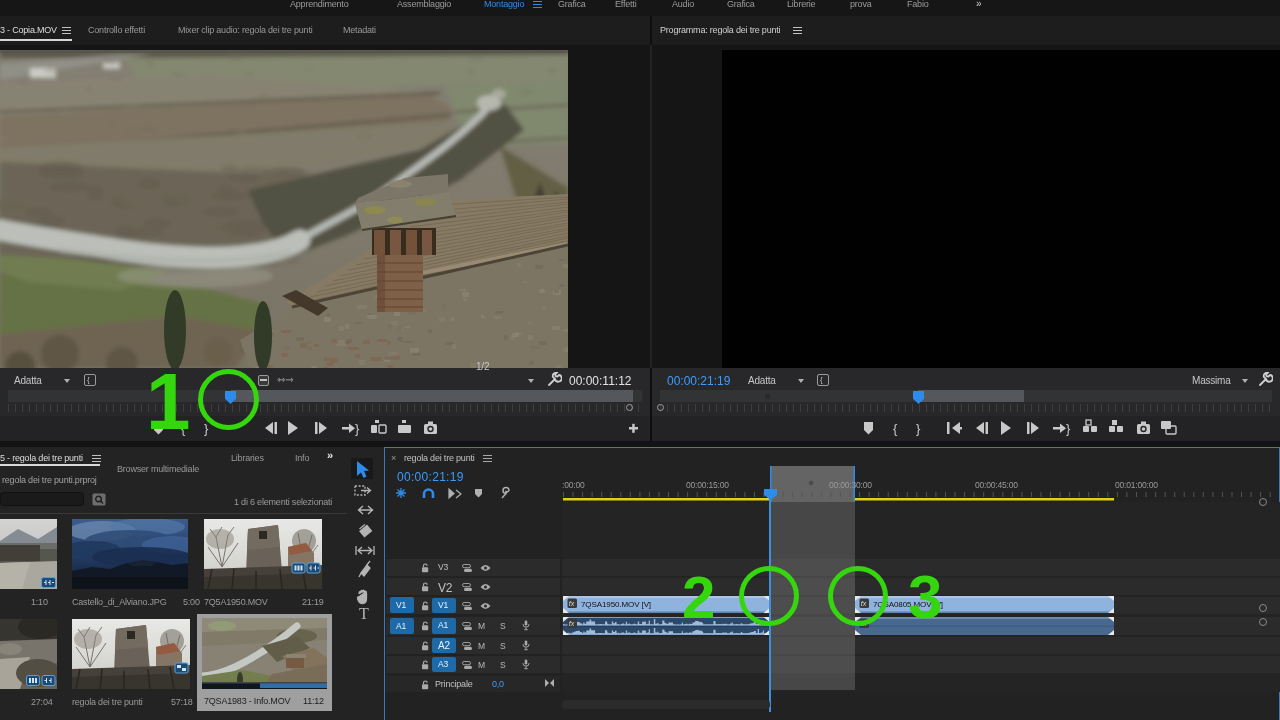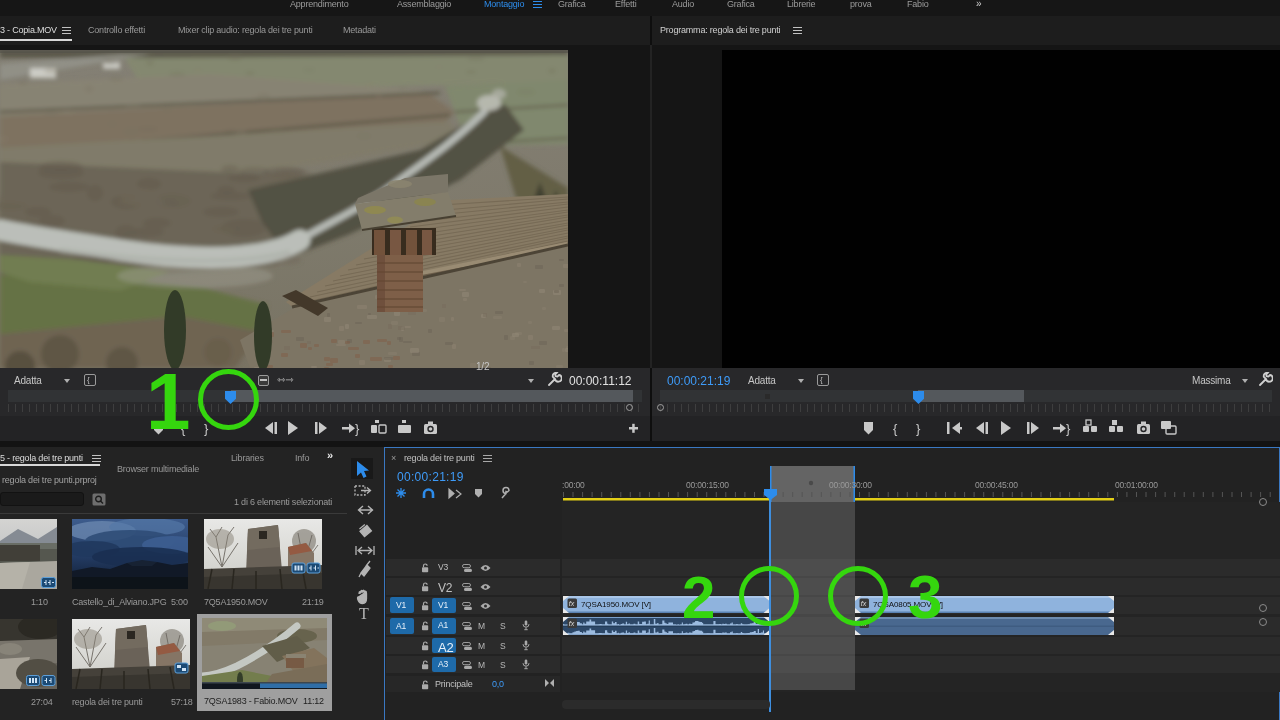--- a/index.html
+++ b/index.html
@@ -637,27 +637,27 @@
 <polygon points="0,58 40,52 70,58 60,71 0,71" fill="#737d4d"></polygon>
 <ellipse cx="38" cy="62" rx="3" ry="8" fill="#333d29"></ellipse>
 <polygon points="70,56 125,46 125,71 60,71" fill="#7a6d58"></polygon>
 <rect x="0" y="64" width="125" height="7" fill="#10161e"></rect>
 <rect x="58" y="65" width="67" height="5" fill="#2f6ea8"></rect>
 <rect x="0" y="64" width="125" height="1.5" fill="#3d464e"></rect>
 </svg>
 
 <div class="txt" style="left:31px;top:597px;color:#9a9a9a;">1:10</div>
 <div class="txt" style="left:72px;top:597px;color:#9a9a9a;">Castello_di_Alviano.JPG</div>
-<div class="txt" style="left:171px;top:597px;color:#9a9a9a;">5:00</div>
+<div class="txt" style="left:183px;top:597px;color:#9a9a9a;">5:00</div>
 <div class="txt" style="left:204px;top:597px;color:#9a9a9a;">7Q5A1950.MOV</div>
 <div class="txt" style="left:302px;top:597px;color:#9a9a9a;">21:19</div>
 <div class="txt" style="left:31px;top:697px;color:#9a9a9a;">27:04</div>
 <div class="txt" style="left:72px;top:697px;color:#9a9a9a;">regola dei tre punti</div>
 <div class="txt" style="left:171px;top:697px;color:#9a9a9a;">57:18</div>
-<div class="txt" style="left:204px;top:696px;color:#1e1e1e;">7QSA1983 - Fabio.MOV</div>
+<div class="txt" style="left:204px;top:696px;color:#1e1e1e;">7QSA1983 - Info.MOV</div>
 <div class="txt" style="left:303px;top:696px;color:#1e1e1e;">11:12</div>
 
 <div class="abs" style="left:347px;top:447px;width:37px;height:273px;background:#232323;"></div>
 <div class="abs" style="left:351px;top:458px;width:22px;height:21px;background:#191919;"></div>
 <svg class="abs" style="left:347px;top:447px;" width="37" height="273" viewBox="0 0 37 273">
 <path d="M10,14 L10,29 L14,25.5 L16.5,31 L19.5,29.5 L17,24 L22,23.5 Z" fill="#2d8ceb"></path>
 <g stroke="#b4b4b4" fill="none" stroke-width="1.3">
 <rect x="8" y="39" width="10" height="9" stroke-dasharray="2,1.6"></rect>
 <path d="M14,43.5 h9 M20,40.5 l3.5,3 -3.5,3"></path>
 <path d="M12,63 h14 M16,59 l-4.5,4 4.5,4 M21,59 l4.5,4 -4.5,4" stroke-width="1.4"></path>
@@ -849,21 +849,21 @@
       <rect x="2.7" y="0.5" width="2.6" height="5" rx="1.3" fill="#aaaaaa"></rect>
       <path d="M1,4.2 a3,3 0 0 0 6,0 M4,7.5 v2 M2.3,9.7 h3.4" stroke="#aaaaaa" stroke-width="1" fill="none"></path>
     </svg>
 <div class="abs" style="left:386px;top:637px;width:174px;height:17px;background:#2b2b2b;"></div>
 <div class="abs" style="left:562px;top:637px;width:718px;height:17px;background:#2b2b2b;"></div>
 <svg class="abs" style="left:421px;top:641px;" width="9" height="10" viewBox="0 0 9 10">
       <rect x="1" y="4.2" width="6.2" height="5" rx="0.8" fill="#aaaaaa"></rect>
       <path d="M2.5,4.2 v-1.4 a1.8,1.8 0 0 1 3.6,0" stroke="#aaaaaa" stroke-width="1.2" fill="none"></path>
     </svg>
 <div class="abs" style="left:432px;top:638px;width:24px;height:15px;background:#1e6aa9;border-radius:2px;"></div>
-    <div class="txt" style="left:438px;top:640px;color:#e8f1fa;font-size:13px;">A2</div>
+    <div class="txt" style="left:438px;top:640px;color:#e8f1fa;font-size:10px;">A2</div>
 <svg class="abs" style="left:462px;top:642px;" width="11" height="9" viewBox="0 0 11 9">
       <rect x="0.5" y="0.5" width="8" height="3.2" rx="1.6" fill="none" stroke="#aaaaaa" stroke-width="0.9"></rect>
       <rect x="2" y="4.8" width="8" height="3.2" rx="1.6" fill="#aaaaaa"></rect>
     </svg>
 <div class="txt" style="left:478px;top:641px;font-size:8.5px;color:#b8b8b8;">M</div>
 <div class="txt" style="left:500px;top:641px;font-size:8.5px;color:#b8b8b8;">S</div>
 <svg class="abs" style="left:522px;top:640px;" width="8" height="11" viewBox="0 0 8 11">
       <rect x="2.7" y="0.5" width="2.6" height="5" rx="1.3" fill="#aaaaaa"></rect>
       <path d="M1,4.2 a3,3 0 0 0 6,0 M4,7.5 v2 M2.3,9.7 h3.4" stroke="#aaaaaa" stroke-width="1" fill="none"></path>
     </svg>

